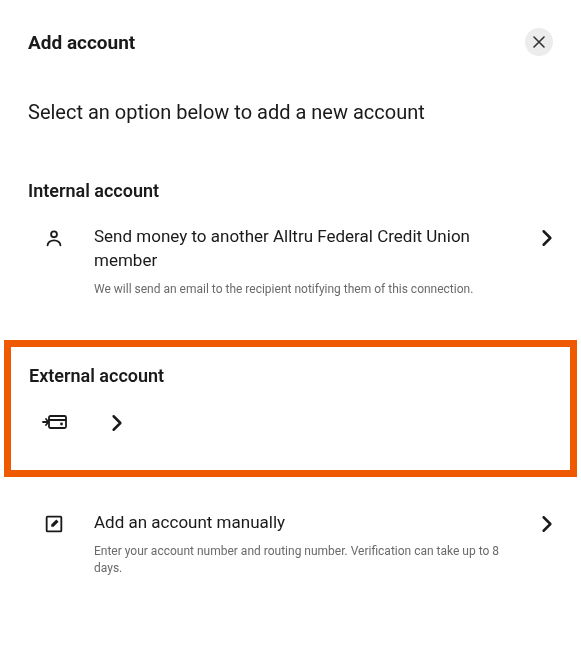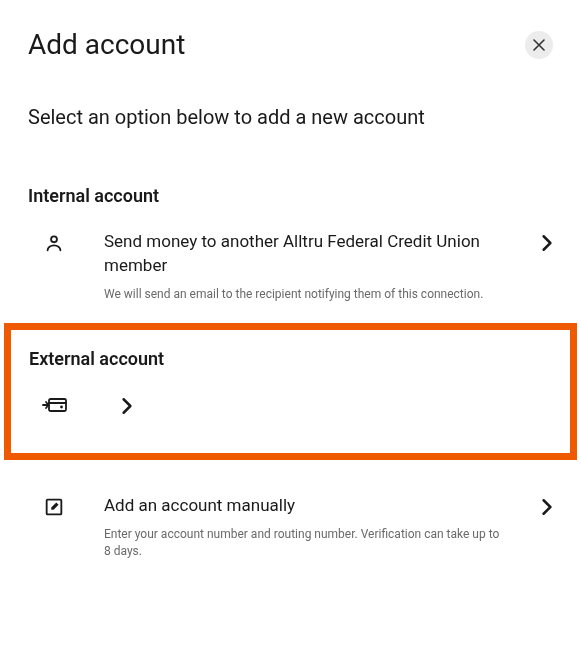--- a/index.html
+++ b/index.html
@@ -12,22 +12,22 @@
     position: relative;
     padding: 28px 28px 0 28px;
   }
   .header-row {
     display: flex;
     justify-content: space-between;
     align-items: center;
     margin-bottom: 44px;
   }
   .title {
-    font-size: 28px;
-    font-weight: 400;
+    font-size: 19px;
+    font-weight: 700;
     color: #1a1a1a;
   }
   .close-btn {
     width: 28px;
     height: 28px;
     border-radius: 50%;
     background: #ececec;
     display: flex;
     align-items: center;
     justify-content: center;
@@ -44,21 +44,21 @@
     font-size: 18px;
     font-weight: 600;
     color: #1a1a1a;
     margin-bottom: 20px;
   }
   .option-row {
     display: flex;
     align-items: flex-start;
     cursor: pointer;
     padding: 4px 0;
-    gap: 24px;
+    gap: 14px;
   }
   .option-icon {
     width: 52px;
     display: flex;
     justify-content: center;
     padding-top: 2px;
     flex-shrink: 0;
     color: #1a1a1a;
   }
   .option-icon svg { display: block; }
@@ -79,21 +79,21 @@
   }
   .option-chevron {
     width: 28px;
     display: flex;
     justify-content: flex-end;
     align-items: flex-start;
     padding-top: 4px;
     color: #1a1a1a;
   }
   .option-chevron svg { display: block; }
-  .internal-section { margin-bottom: 16px; }
+  .internal-section { margin-bottom: 38px; }
   .external-block {
     border: 7px solid #ef5a00;
     padding: 18px 18px 34px 18px;
     margin-left: -24px;
     margin-right: -24px;
     margin-bottom: 30px;
   }
 </style>
 </head>
 <body>

